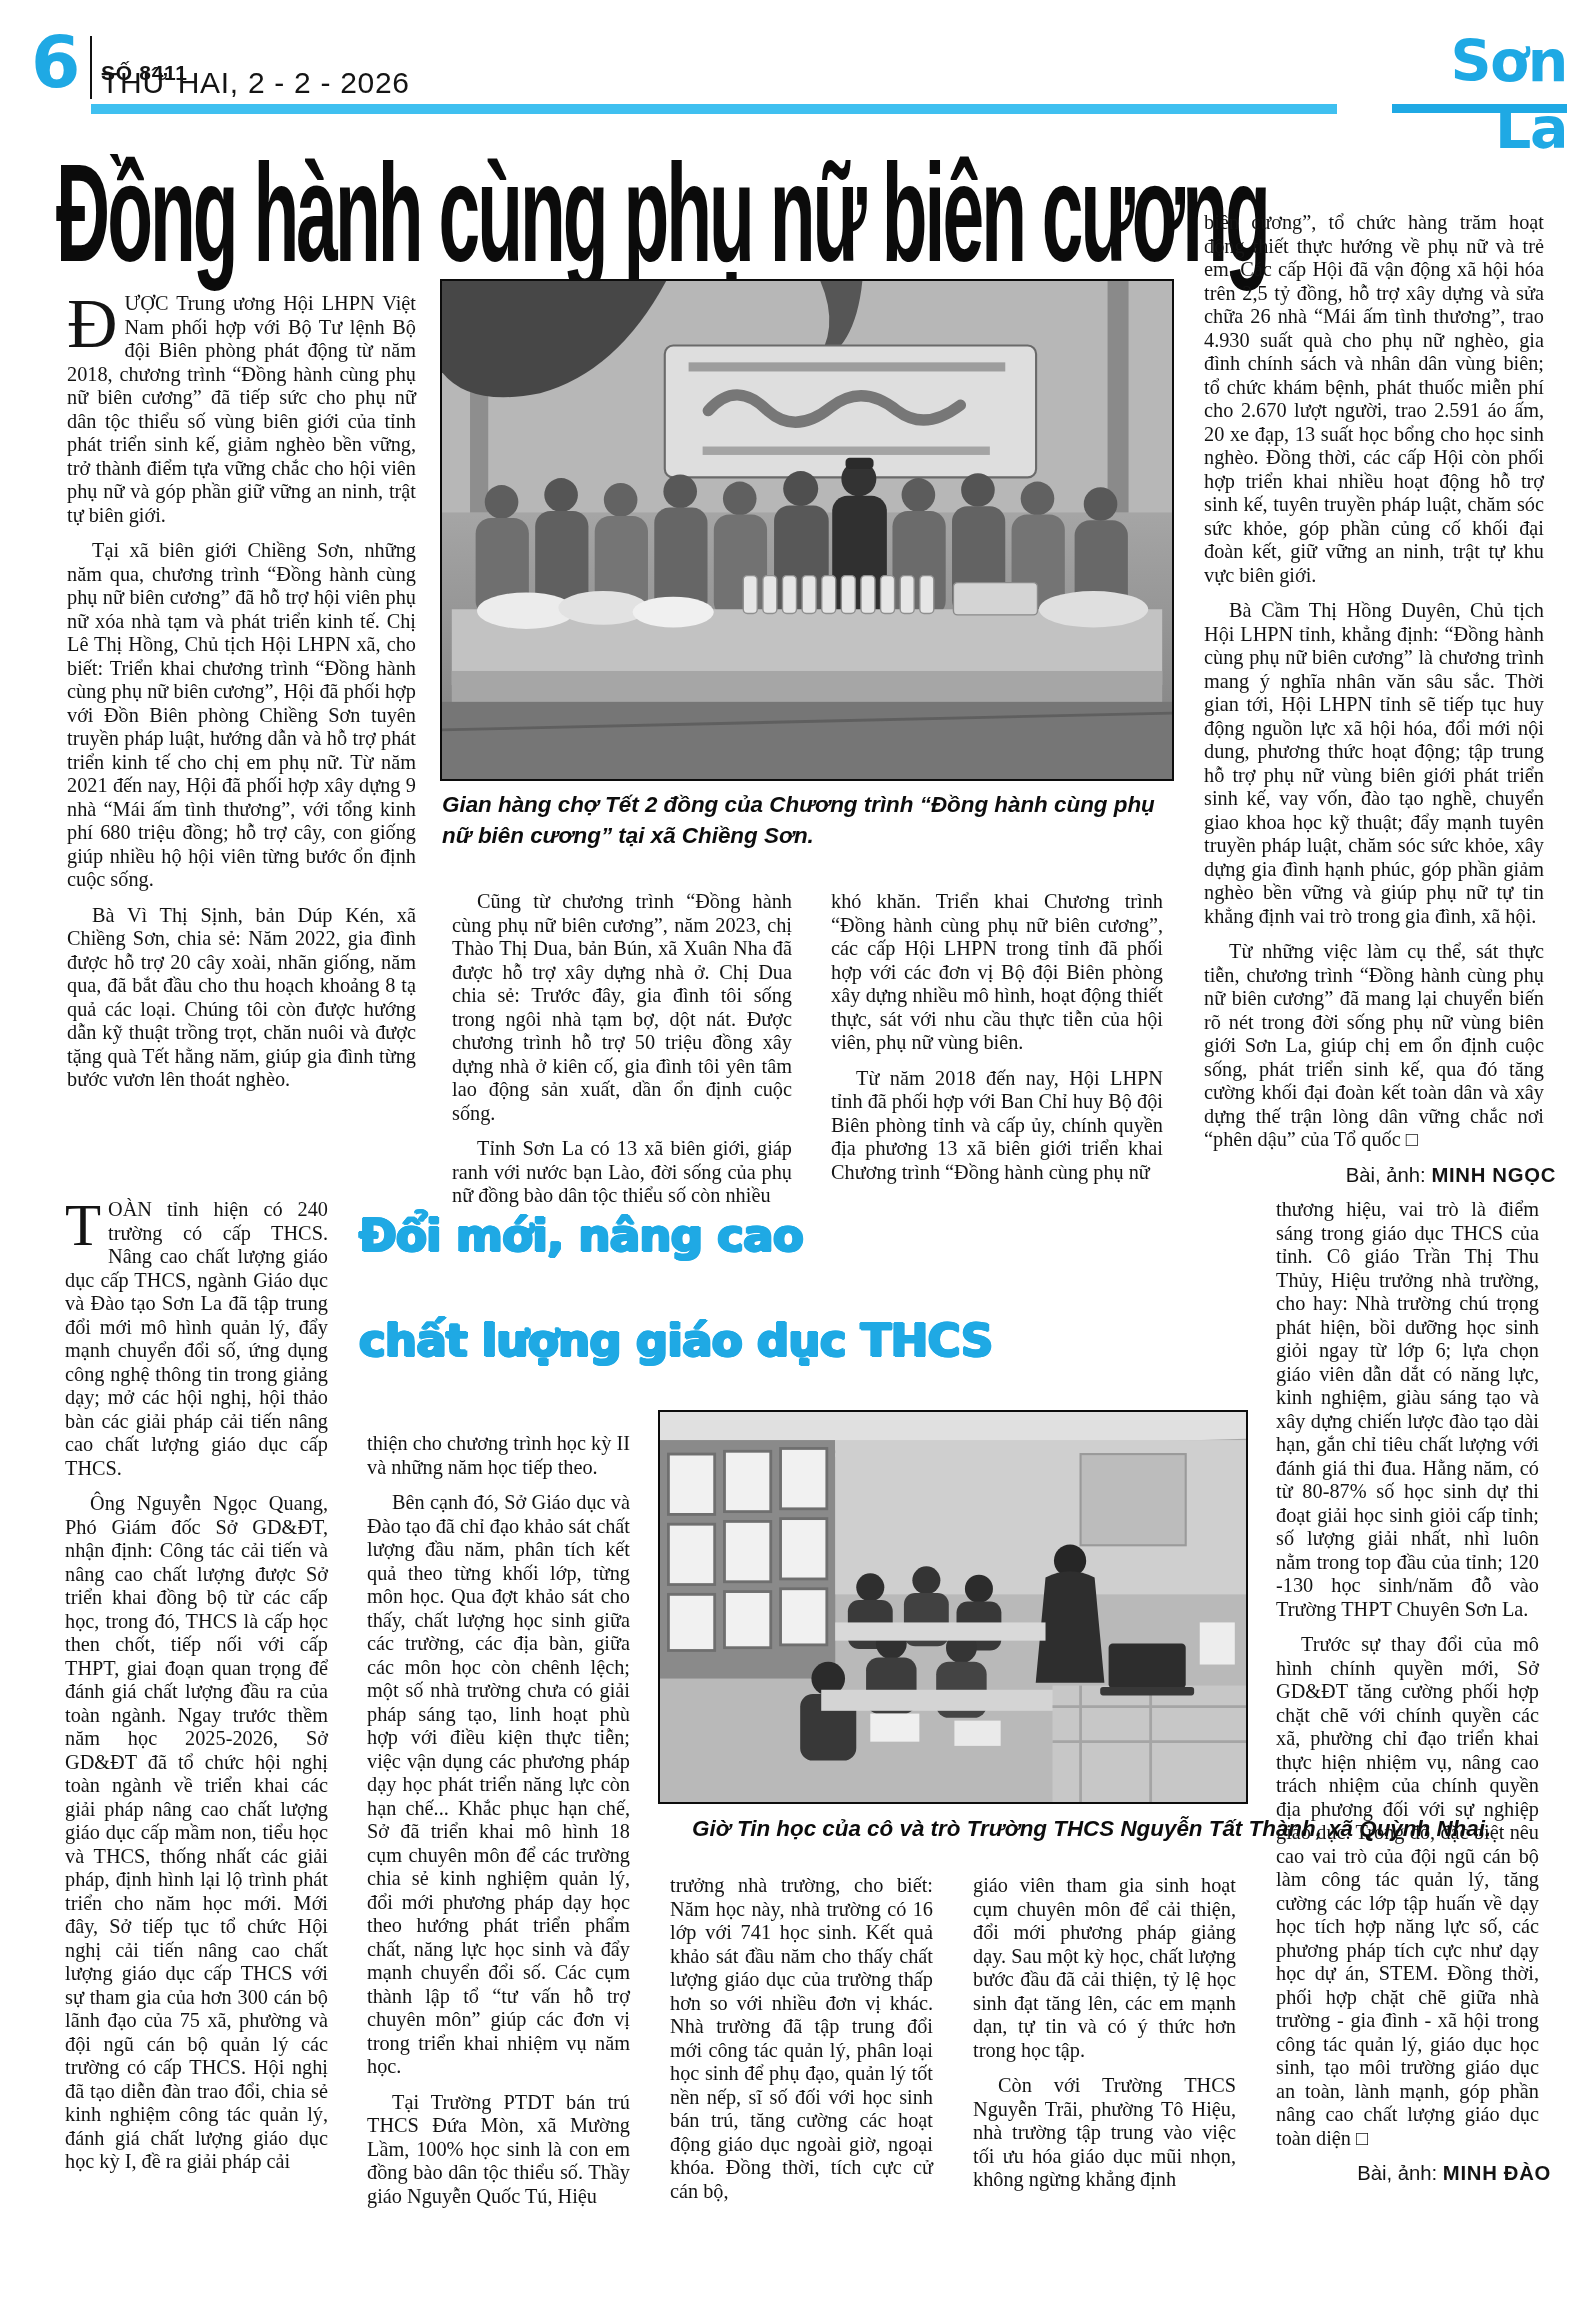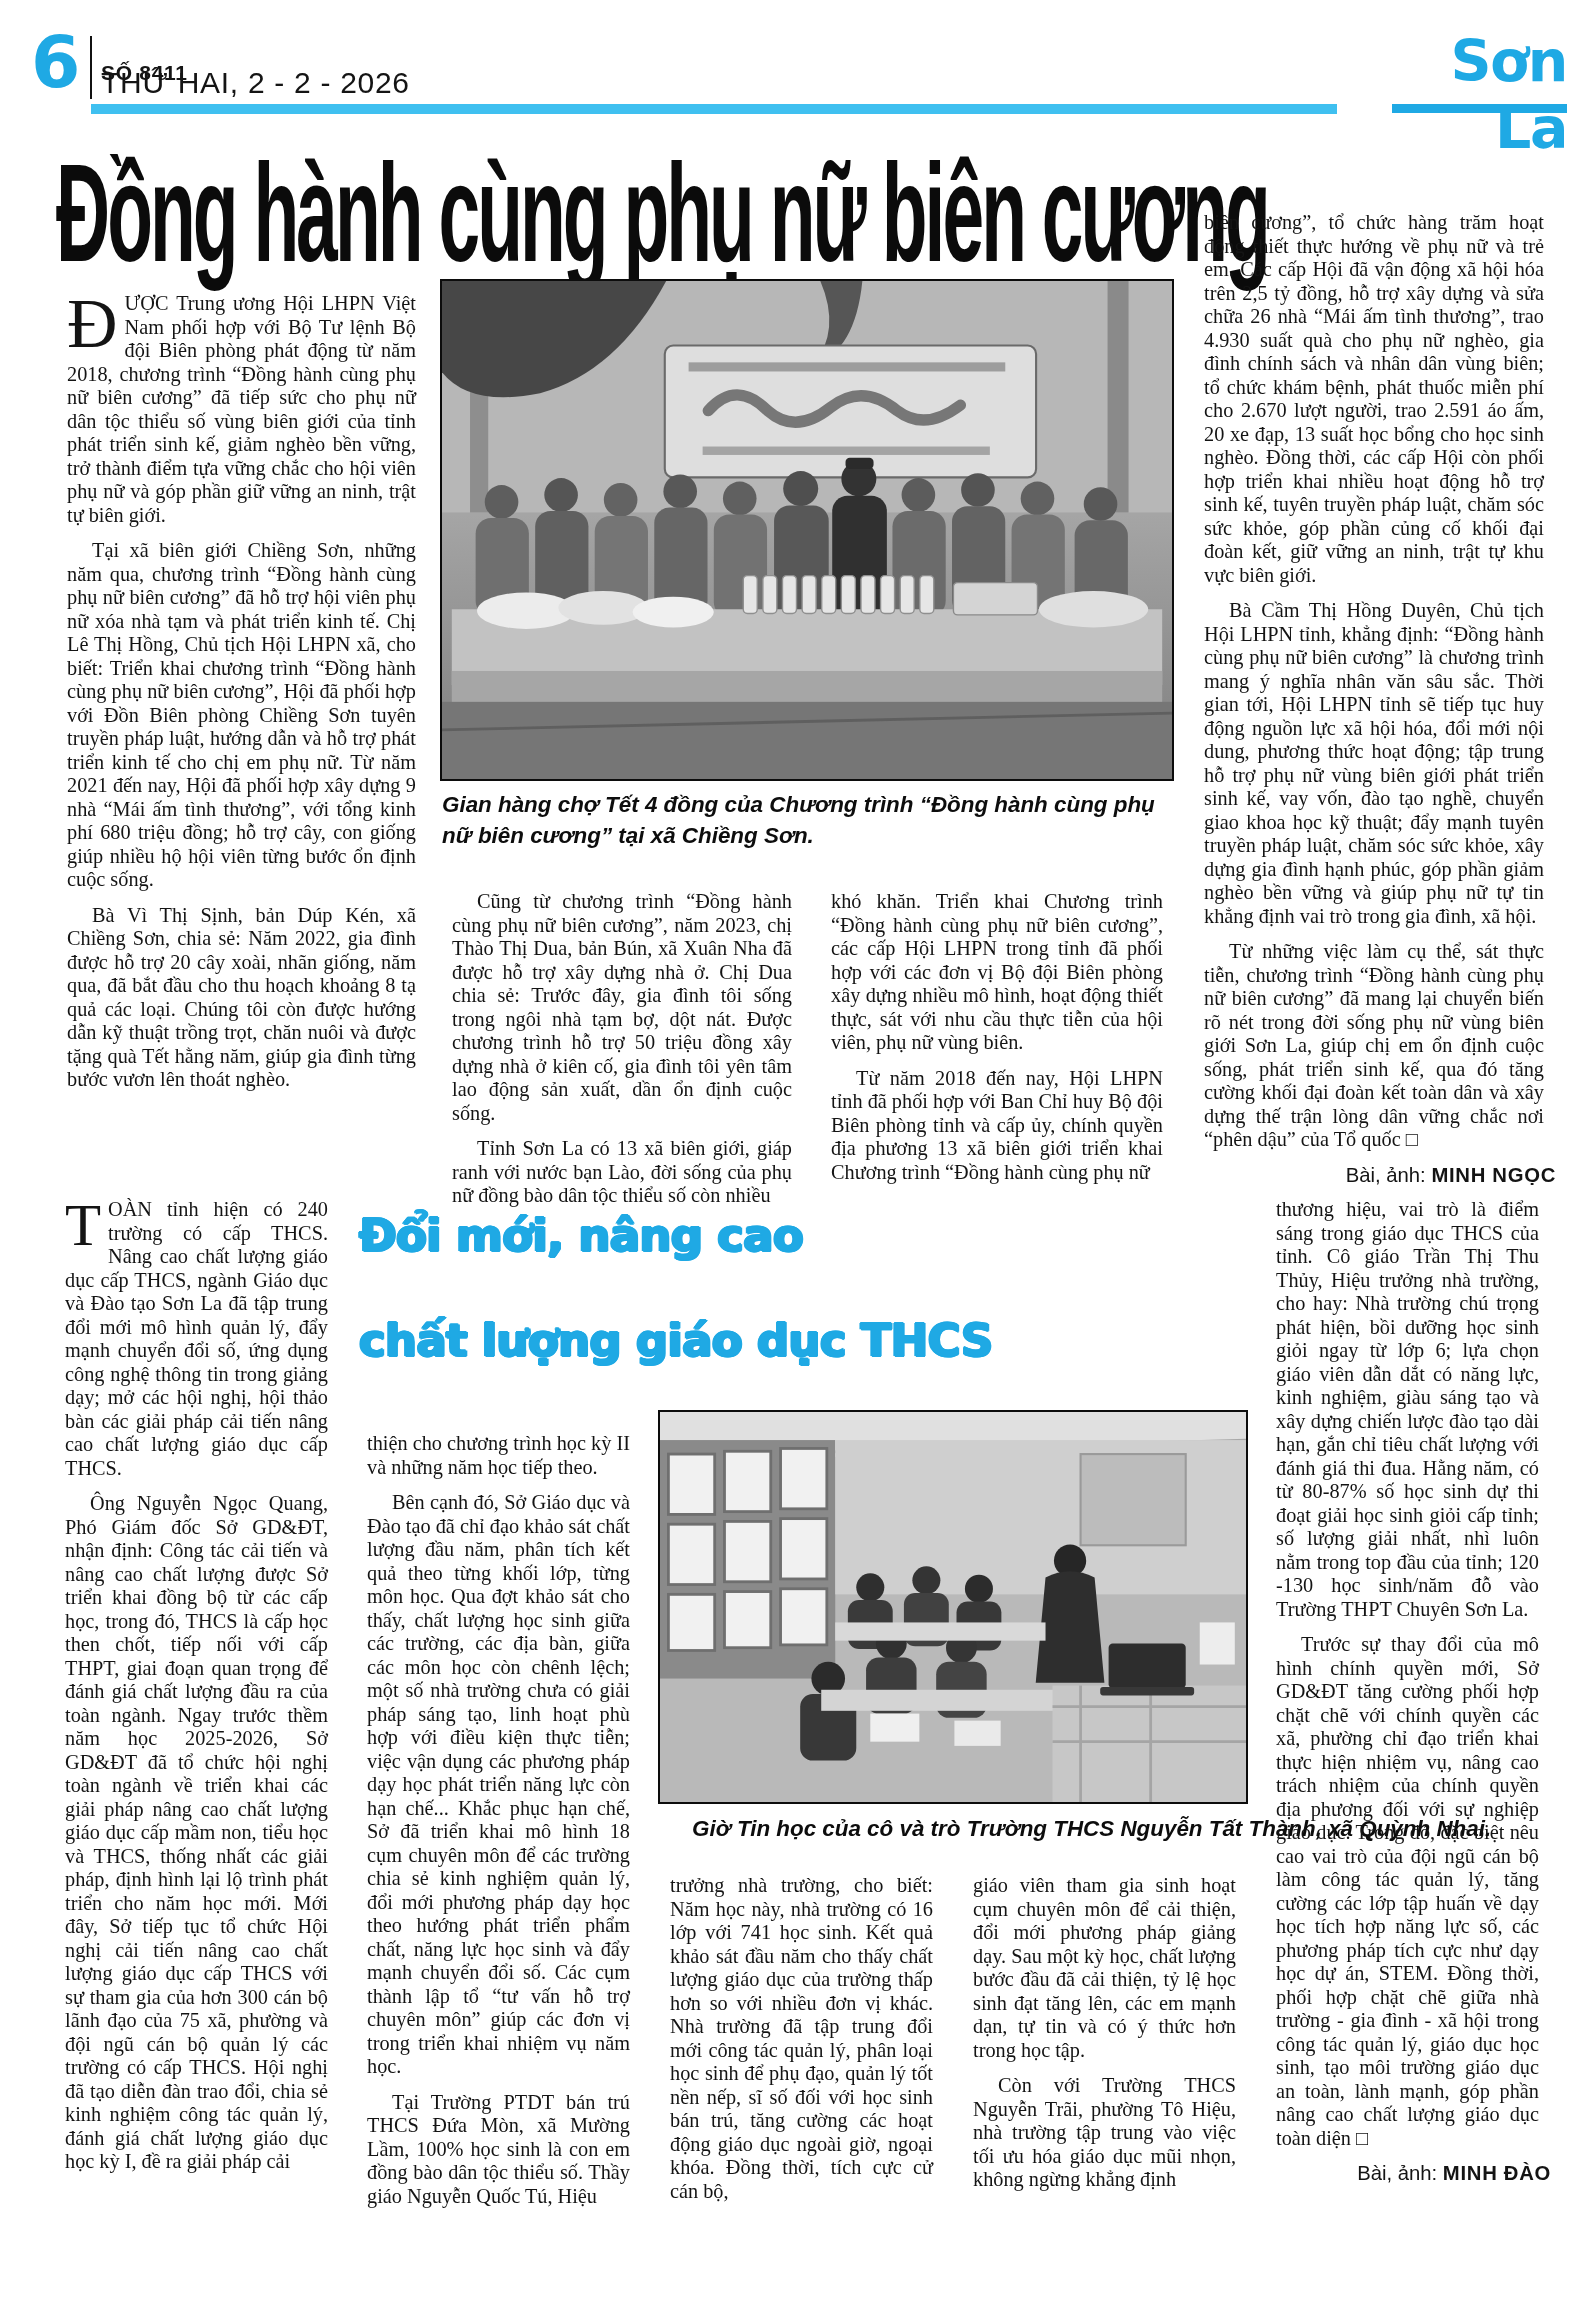--- a/index.html
+++ b/index.html
@@ -124,21 +124,21 @@
             <rect x="654" y="420" width="20" height="54" rx="6"></rect>
               <rect x="682" y="420" width="20" height="54" rx="6"></rect>
           </g>
           <rect x="730" y="430" width="120" height="46" rx="6" fill="#d4d4d4" stroke="#8a8a8a" stroke-width="2"></rect>
           <ellipse cx="930" cy="468" rx="78" ry="26" fill="#dfdfdf"></ellipse>
         </g>
         <rect x="0" y="600" width="1042" height="110" fill="#767676"></rect>
         <path d="M0,640 L1042,616" stroke="#5f5f5f" stroke-width="4"></path>
       </svg>
     </div>
-    <div class="caption" style="left:442px;top:789px;width:729px;">Gian hàng chợ Tết 4 đồng của Chương trình “Đồng hành cùng phụ nữ biên cương” tại xã Chiềng Sơn.</div>
+    <div class="caption" style="left:442px;top:789px;width:729px;">Gian hàng chợ Tết 2 đồng của Chương trình “Đồng hành cùng phụ nữ biên cương” tại xã Chiềng Sơn.</div>
 
     <div class="a1col" style="left:55px;top:280px;width:373px;">
       <p class="para first"><span class="dropcap">Đ</span><span>ƯỢC Trung ương Hội LHPN Việt Nam phối hợp với Bộ Tư lệnh Bộ đội Biên phòng phát động từ năm 2018, chương trình “Đồng hành cùng phụ nữ biên cương” đã tiếp sức cho phụ nữ dân tộc thiểu số vùng biên giới của tỉnh phát triển sinh kế, giảm nghèo bền vững, trở thành điểm tựa vững chắc cho hội viên phụ nữ và góp phần giữ vững an ninh, trật tự biên giới.</span></p>
       <p class="para">Tại xã biên giới Chiềng Sơn, những năm qua, chương trình “Đồng hành cùng phụ nữ biên cương” đã hỗ trợ hội viên phụ nữ xóa nhà tạm và phát triển kinh tế. Chị Lê Thị Hồng, Chủ tịch Hội LHPN xã, cho biết: Triển khai chương trình “Đồng hành cùng phụ nữ biên cương”, Hội đã phối hợp với Đồn Biên phòng Chiềng Sơn tuyên truyền pháp luật, hướng dẫn và hỗ trợ phát triển kinh tế cho chị em phụ nữ. Từ năm 2021 đến nay, Hội đã phối hợp xây dựng 9 nhà “Mái ấm tình thương”, với tổng kinh phí 680 triệu đồng; hỗ trợ cây, con giống giúp nhiều hộ hội viên từng bước ổn định cuộc sống.</p>
       <p class="para">Bà Vì Thị Sịnh, bản Dúp Kén, xã Chiềng Sơn, chia sẻ: Năm 2022, gia đình được hỗ trợ 20 cây xoài, nhãn giống, năm qua, đã bắt đầu cho thu hoạch khoảng 8 tạ quả các loại. Chúng tôi còn được hướng dẫn kỹ thuật trồng trọt, chăn nuôi và được tặng quà Tết hằng năm, giúp gia đình từng bước vươn lên thoát nghèo.</p>
     </div>
 
     <div class="a1col" style="left:440px;top:878px;">
       <p class="para">Cũng từ chương trình “Đồng hành cùng phụ nữ biên cương”, năm 2023, chị Thào Thị Dua, bản Bún, xã Xuân Nha đã được hỗ trợ xây dựng nhà ở. Chị Dua chia sẻ: Trước đây, gia đình tôi sống trong ngôi nhà tạm bợ, dột nát. Được chương trình hỗ trợ 50 triệu đồng xây dựng nhà ở kiên cố, gia đình tôi yên tâm lao động sản xuất, dần ổn định cuộc sống.</p>
       <p class="para">Tỉnh Sơn La có 13 xã biên giới, giáp ranh với nước bạn Lào, đời sống của phụ nữ đồng bào dân tộc thiểu số còn nhiều</p>

